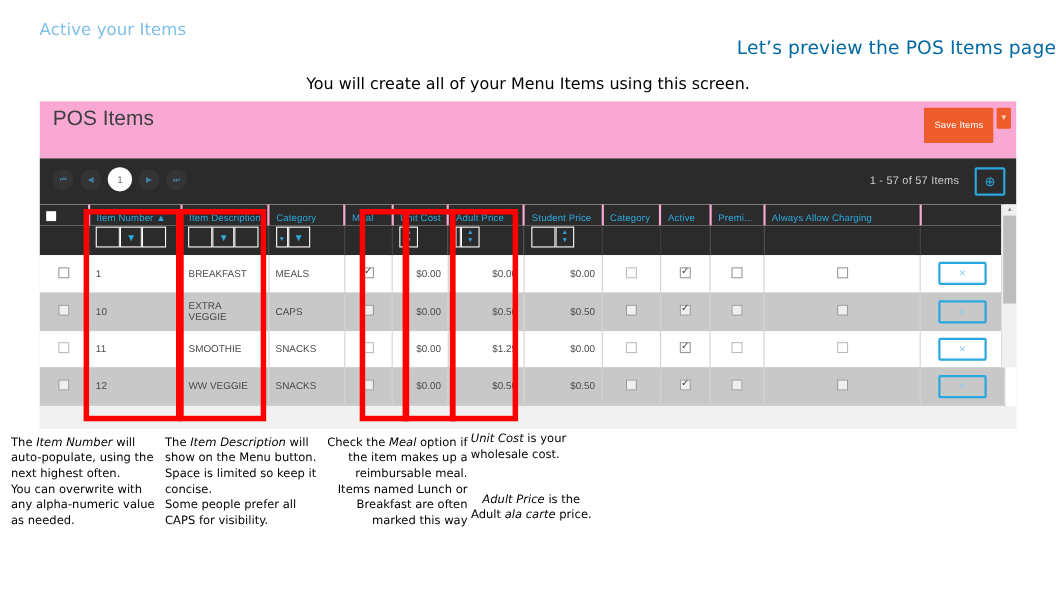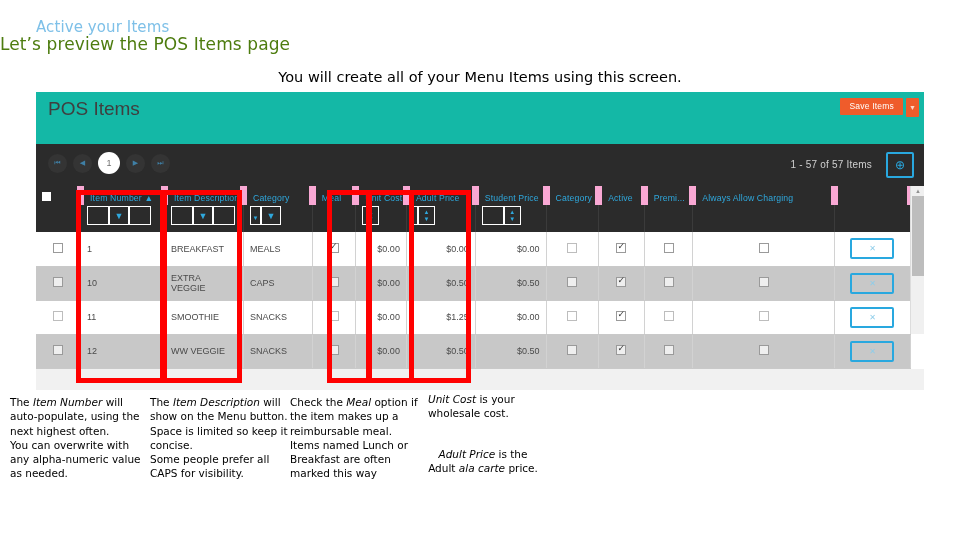--- a/index.html
+++ b/index.html
@@ -13,52 +13,52 @@
   }
 
   
   .slide-kicker {
     position: absolute; left: 36px; top: 18px;
     font-size: 15px; color: #7ec0e8; letter-spacing: .1px;
     font-family: "DejaVu Sans", sans-serif;
   }
   .slide-title {
     position: absolute; left: 0; right: 0; top: 34px;
-    text-align: left; font-size: 17px; color: #4d7c0f;
+    text-align: right; font-size: 17px; color: #0369a1;
     font-family: "DejaVu Sans", sans-serif; letter-spacing: .1px;
   }
   .slide-sub {
     position: absolute; left: 0; right: 0; top: 69px;
     text-align: center; font-size: 14.5px; color: #000;
     font-family: "DejaVu Sans", sans-serif;
   }
 
   
   .app-panel {
     position: absolute; left: 36px; top: 92px;
     width: 888px; height: 298px;
     background: #f1f1f1;
     overflow: hidden;
   }
   .app-topbar {
-    height: 52px; position: relative; background: #14b8a6;
+    height: 52px; position: relative; background: #f9a8d4;
   }
   .app-title {
     position: absolute; left: 12px; top: 6px;
     font-size: 19px; color: #3f3f3f;
     font-family: "Liberation Sans", sans-serif;
   }
   .topbar-actions {
     position: absolute; right: 5px; top: 6px; display: flex; gap: 3px;
   }
   .btn-save {
     background: #ef5c2b; color: #fff; border: none;
     font-size: 8.5px; padding: 4px 9px 5px; border-radius: 1px;
     font-family: "Liberation Sans", sans-serif; line-height: 1;
-    height: 17px; letter-spacing: .2px;
+    height: 32px; letter-spacing: .2px;
   }
   .btn-caret {
     background: #ef5c2b; color: #ffd3c3; border: none;
     font-size: 7px; width: 13px; height: 19px; border-radius: 1px;
     display: flex; align-items: center; justify-content: center;
   }
 
   
   .grid-toolbar {
     position: relative; height: 42px; background: #2b2b2b;
@@ -85,21 +85,21 @@
     display: flex; align-items: center; justify-content: center;
     background: #2b2b2b;
   }
 
   
   .grid-wrap { position: relative; background: #fff; }
   table.grid { border-collapse: collapse; width: 878px; table-layout: fixed; }
   table.grid thead tr.hdr th {
     background: #2b2b2b; color: #2fa8dd; font-size: 8.7px;
     font-weight: normal; text-align: left; padding: 6px 5px 2px 6px;
-    border-right: 7px solid #f9a8d4; white-space: nowrap;
+    border-right: 2px solid #f9a8d4; white-space: nowrap;
     letter-spacing: .15px;
   }
   table.grid thead tr.filt td {
     background: #2b2b2b; padding: 1px 6px 7px 6px;
     border-right: 1px solid #3b3b3b; vertical-align: top;
   }
   .fbox { display: flex; }
   .fcell {
     border: 1px solid #ffffff; height: 19px; background: #2b2b2b;
   }
@@ -169,21 +169,21 @@
 
   
   .notes { position: absolute; left: 0; top: 392px; width: 960px; }
   .note {
     position: absolute; font-size: 10.5px; line-height: 14.3px;
     color: #000; font-family: "DejaVu Sans", sans-serif;
   }
   .note i { }
   .n1 { left: 10px;  top: 3px;  width: 140px; }
   .n2 { left: 150px; top: 3px;  width: 140px; }
-  .n3 { left: 290px; top: 3px;  width: 135px; }
+  .n3 { left: 290px; top: 3px;  width: 135px; text-align: right; }
   .n4 { left: 428px; top: 0px;  width: 110px; }
   .n4b{ left: 428px; top: 55px; width: 110px; text-align: center; }
   .note p { margin: 0; }
 </style>
 </head>
 <body>
 
 <div class="slide-kicker">Active your Items</div>
 <div class="slide-title">Let’s preview the POS Items page</div>
 <div class="slide-sub">You will create all of your Menu Items using this screen.</div>

